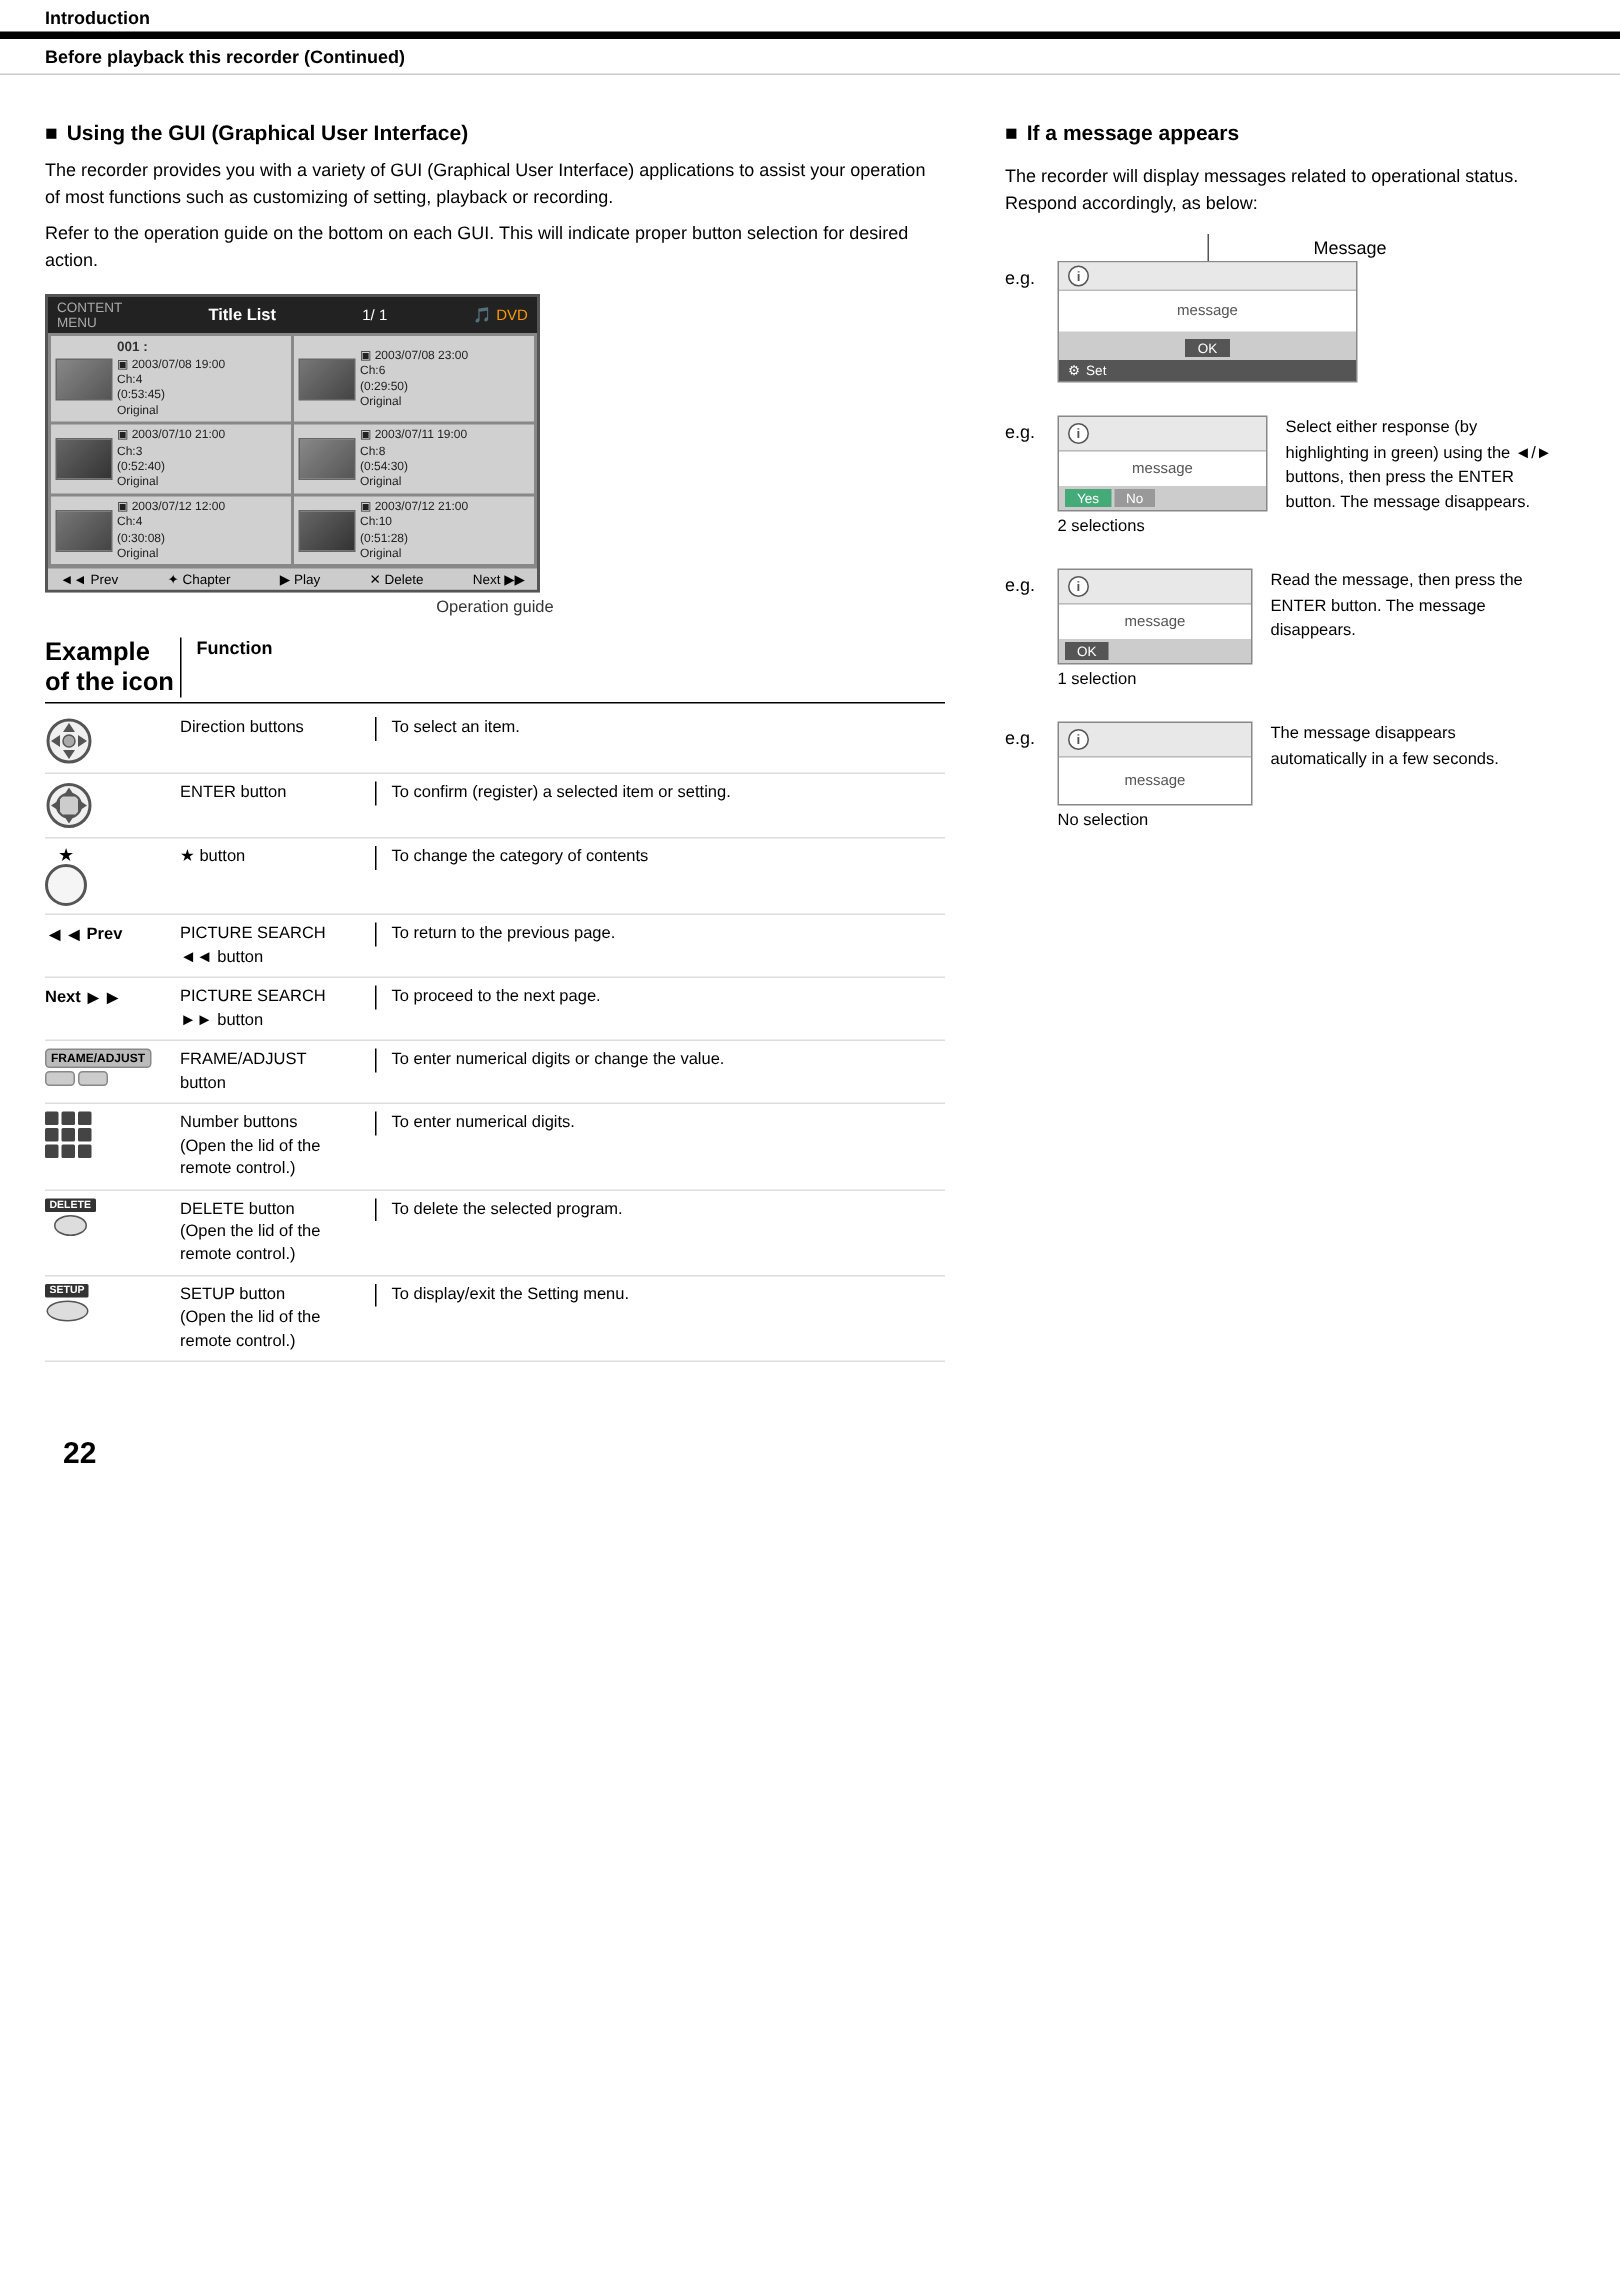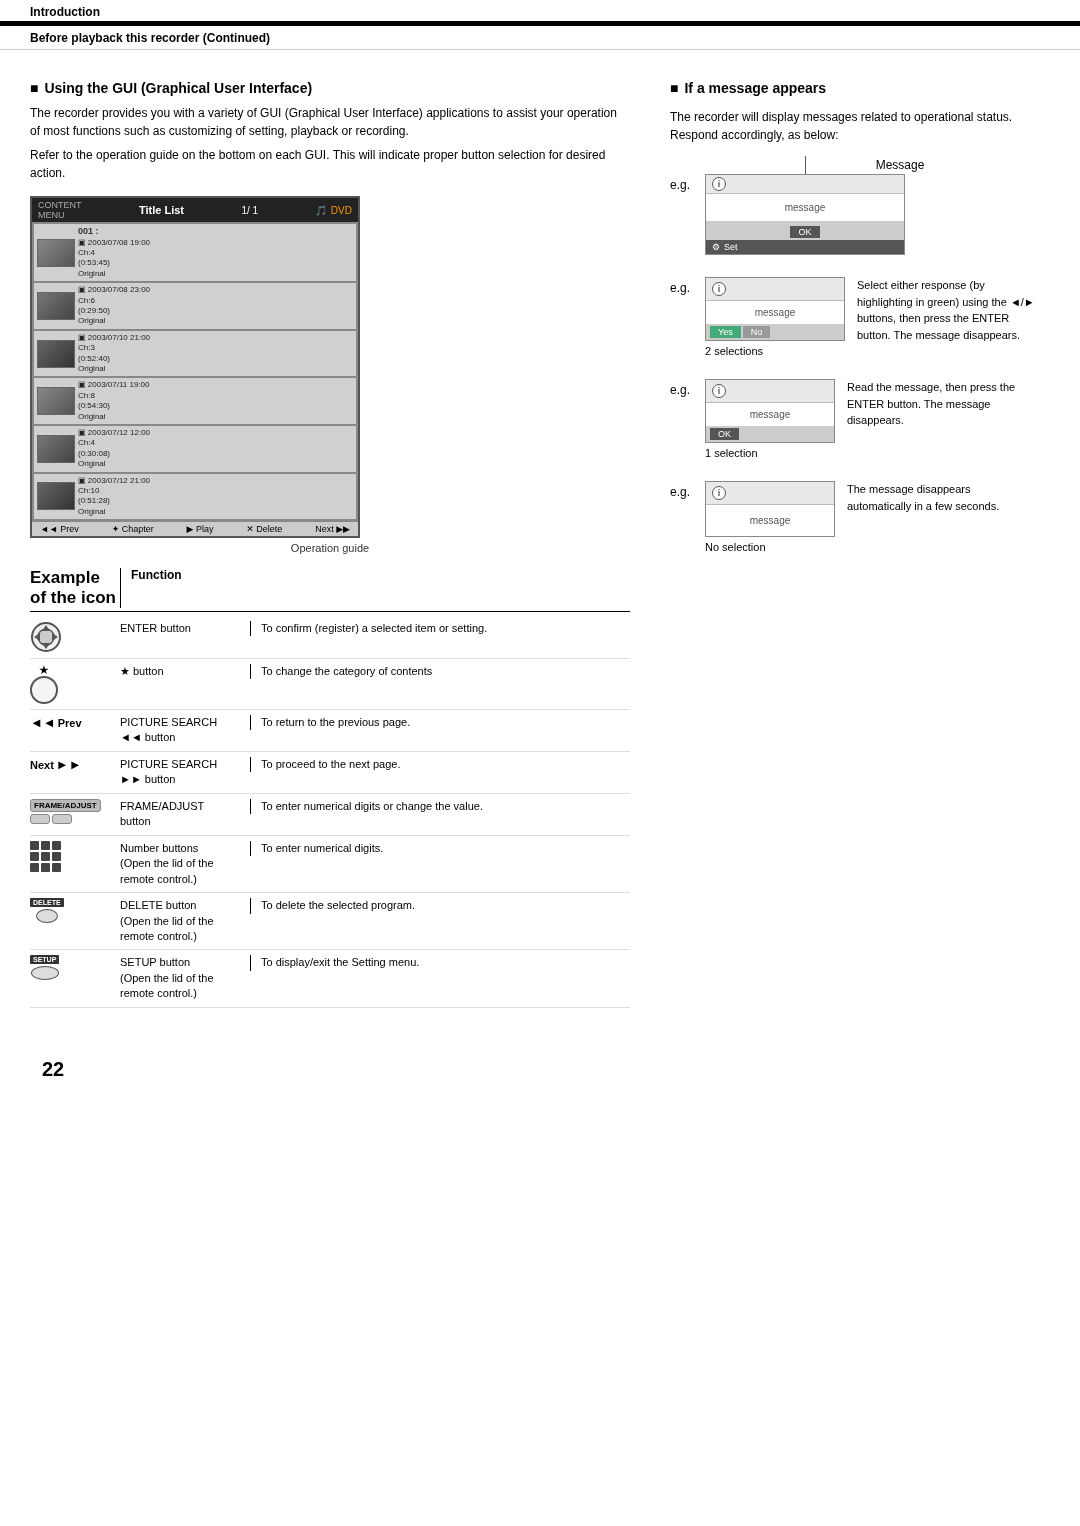--- a/index.html
+++ b/index.html
@@ -69,21 +69,21 @@
       background: #222;
       color: #fff;
       display: flex;
       align-items: center;
       justify-content: space-between;
       padding: 2px 6px;
       font-size: 10px;
     }
     .gui-grid {
       display: grid;
-      grid-template-columns: 1fr;
+      grid-template-columns: 1fr 1fr;
       gap: 2px;
       background: #888;
       padding: 2px;
     }
     .gui-cell {
       background: #d0d0d0;
       display: flex;
       align-items: center;
       padding: 2px 3px;
       gap: 3px;
@@ -508,20 +508,34 @@
       </div>
     </div>
     <div class="op-guide-label">Operation guide</div>
 
     <div class="icon-table">
       <div class="icon-table-header">
         <div class="col-icon">Example of the icon</div>
         <div class="col-func">Function</div>
       </div>
 
+      <div class="icon-row">
+        <div class="col-icon">
+          <svg class="dir-icon-svg" viewBox="0 0 32 32">
+            <circle cx="16" cy="16" r="14" fill="#f0f0f0" stroke="#555" stroke-width="2"></circle>
+            <polygon points="16,4 20,10 12,10" fill="#555"></polygon>
+            <polygon points="16,28 20,22 12,22" fill="#555"></polygon>
+            <polygon points="4,16 10,12 10,20" fill="#555"></polygon>
+            <polygon points="28,16 22,12 22,20" fill="#555"></polygon>
+            <circle cx="16" cy="16" r="4" fill="#aaa" stroke="#555" stroke-width="1"></circle>
+          </svg>
+        </div>
+        <div class="col-desc">Direction buttons</div>
+        <div class="col-func">To select an item.</div>
+      </div>
 
       <div class="icon-row">
         <div class="col-icon">
           <svg class="enter-icon-svg" viewBox="0 0 32 32">
             <circle cx="16" cy="16" r="14" fill="#f0f0f0" stroke="#555" stroke-width="2"></circle>
             <circle cx="16" cy="16" r="8" fill="#ccc" stroke="#555" stroke-width="1.5"></circle>
             <polygon points="16,4 20,10 12,10" fill="#555"></polygon>
             <polygon points="16,28 20,22 12,22" fill="#555"></polygon>
             <polygon points="4,16 10,12 10,20" fill="#555"></polygon>
             <polygon points="28,16 22,12 22,20" fill="#555"></polygon>

